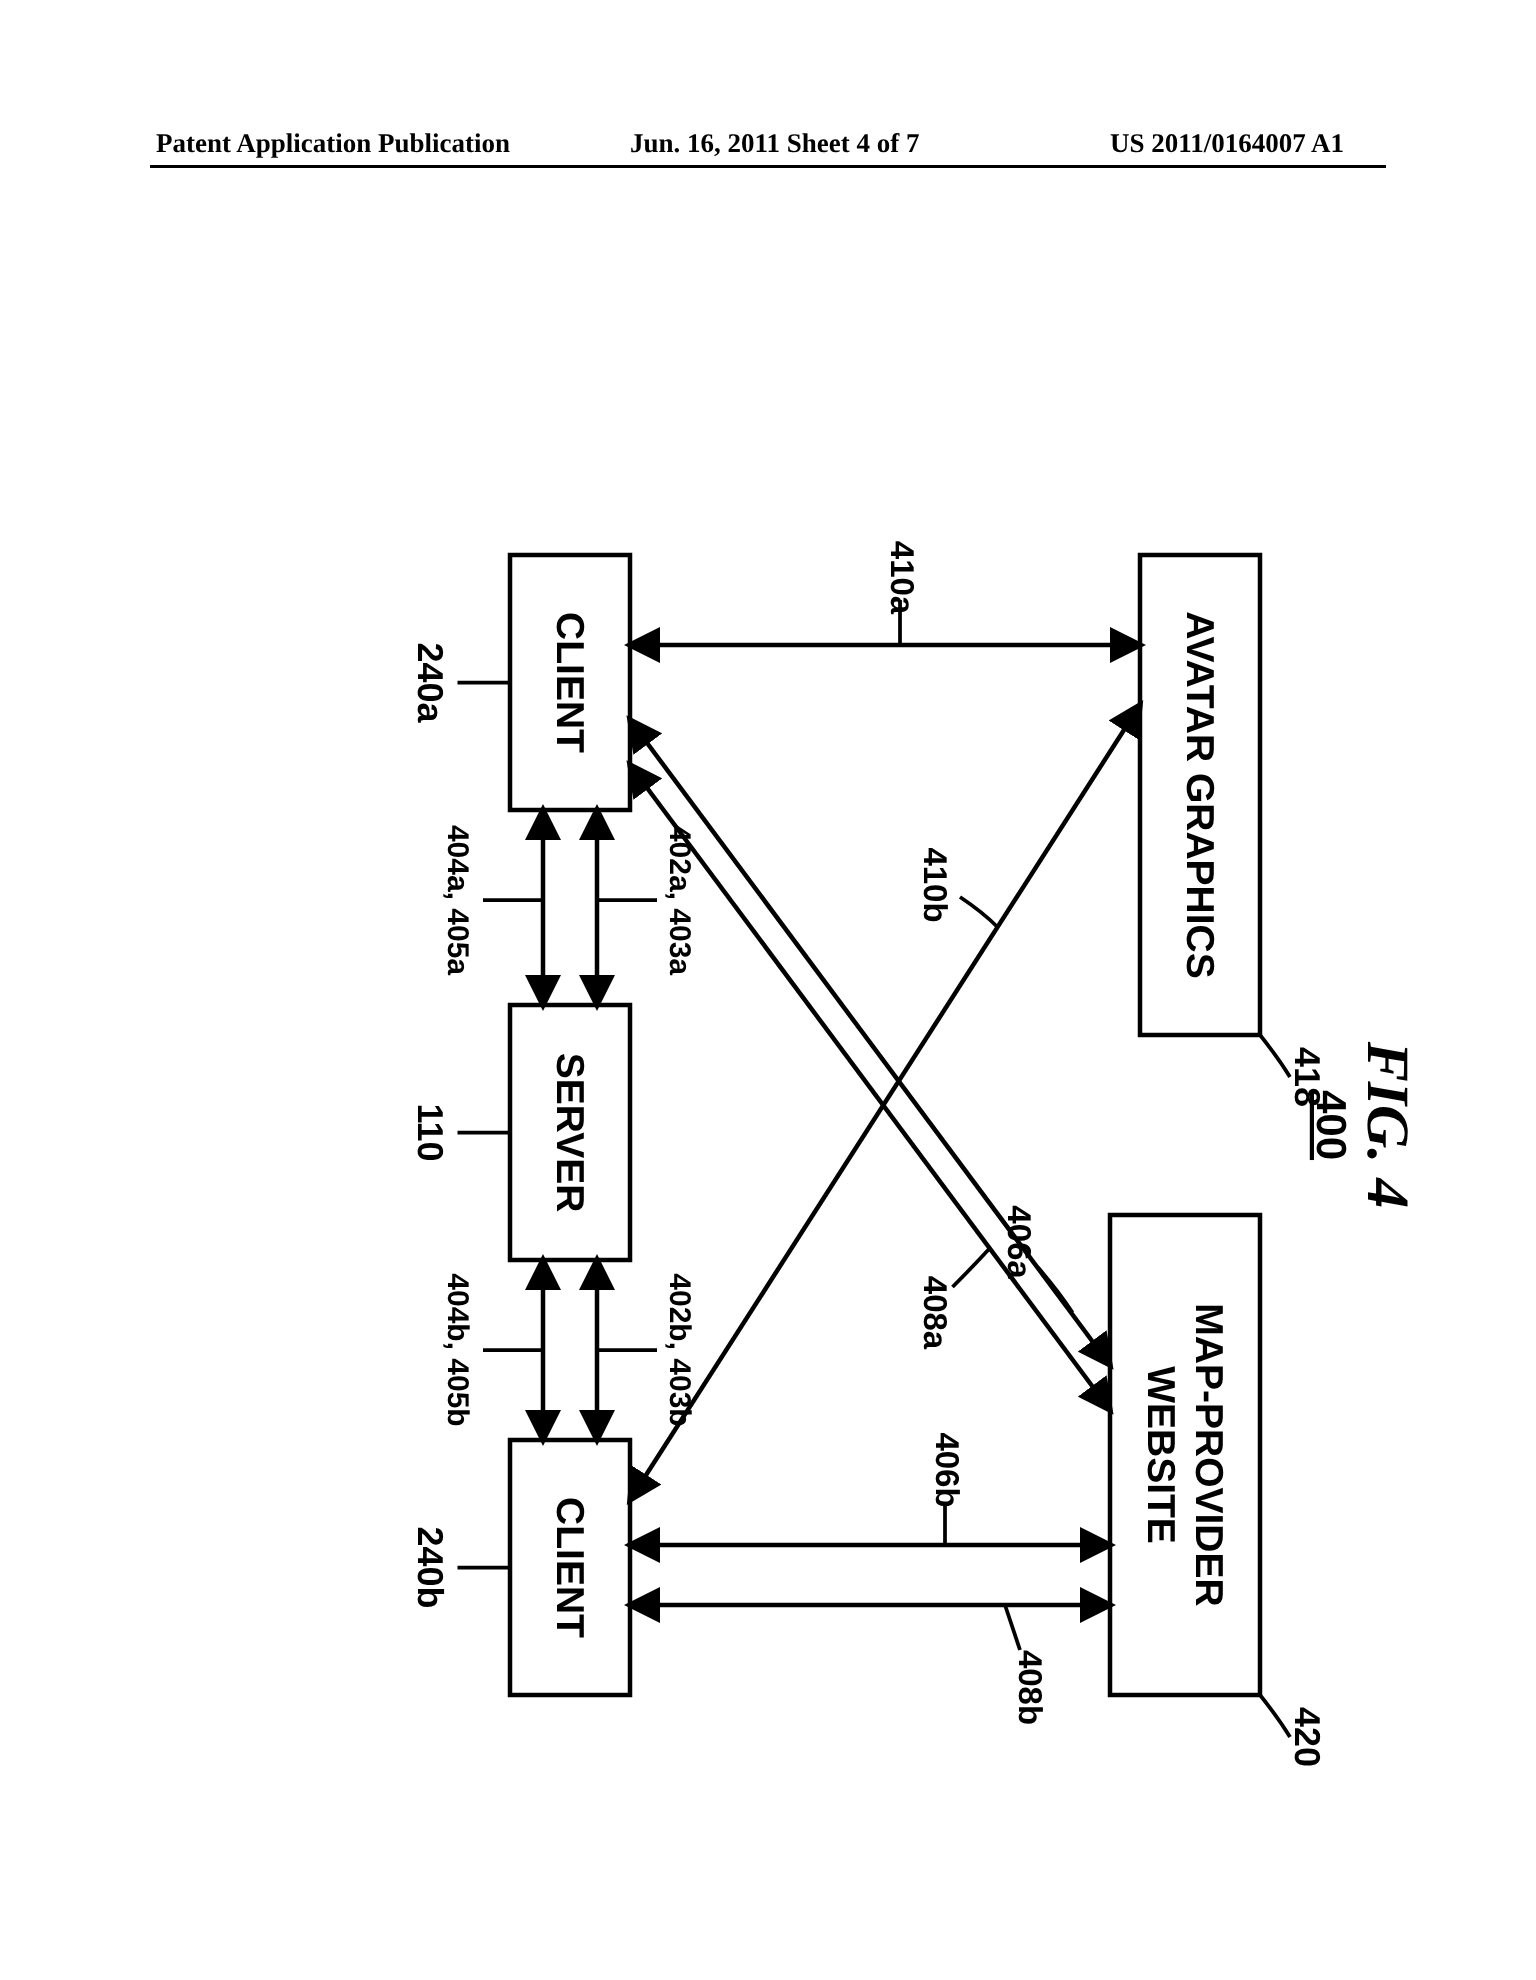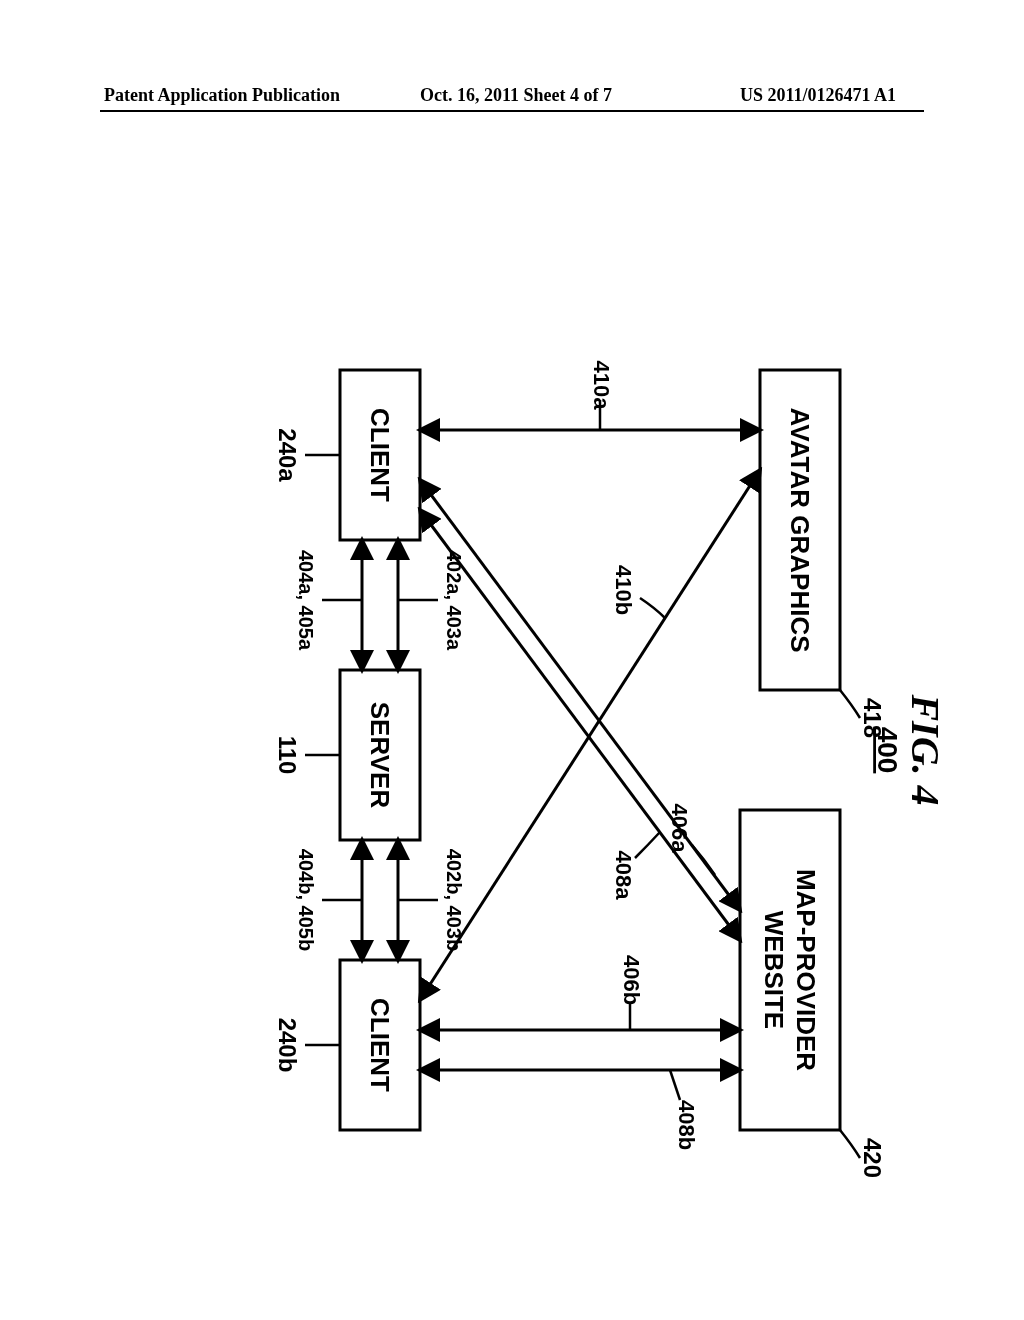--- a/index.html
+++ b/index.html
@@ -91,22 +91,22 @@
     fill: none;
     stroke: #000;
     stroke-width: 2.5;
   }
 </style>
 </head>
 <body>
 
 <div class="page-header">
   <span class="left">Patent Application Publication</span>
-  <span class="center">Oct. 16, 2011  Sheet 4 of 7</span>
-  <span class="right">US 2011/0126471 A1</span>
+  <span class="center">Jun. 16, 2011  Sheet 4 of 7</span>
+  <span class="right">US 2011/0164007 A1</span>
 </div>
 <div class="header-rule"></div>
 
 <div class="diagram-container">
 <svg viewBox="0 0 900 700" width="900" height="700">
   <defs>
     <marker id="arrow" viewBox="0 0 12 12" refX="10" refY="6" markerWidth="8" markerHeight="8" orient="auto-start-reverse">
       <path d="M 0 0 L 12 6 L 0 12 z" fill="#000"></path>
     </marker>
   </defs>

